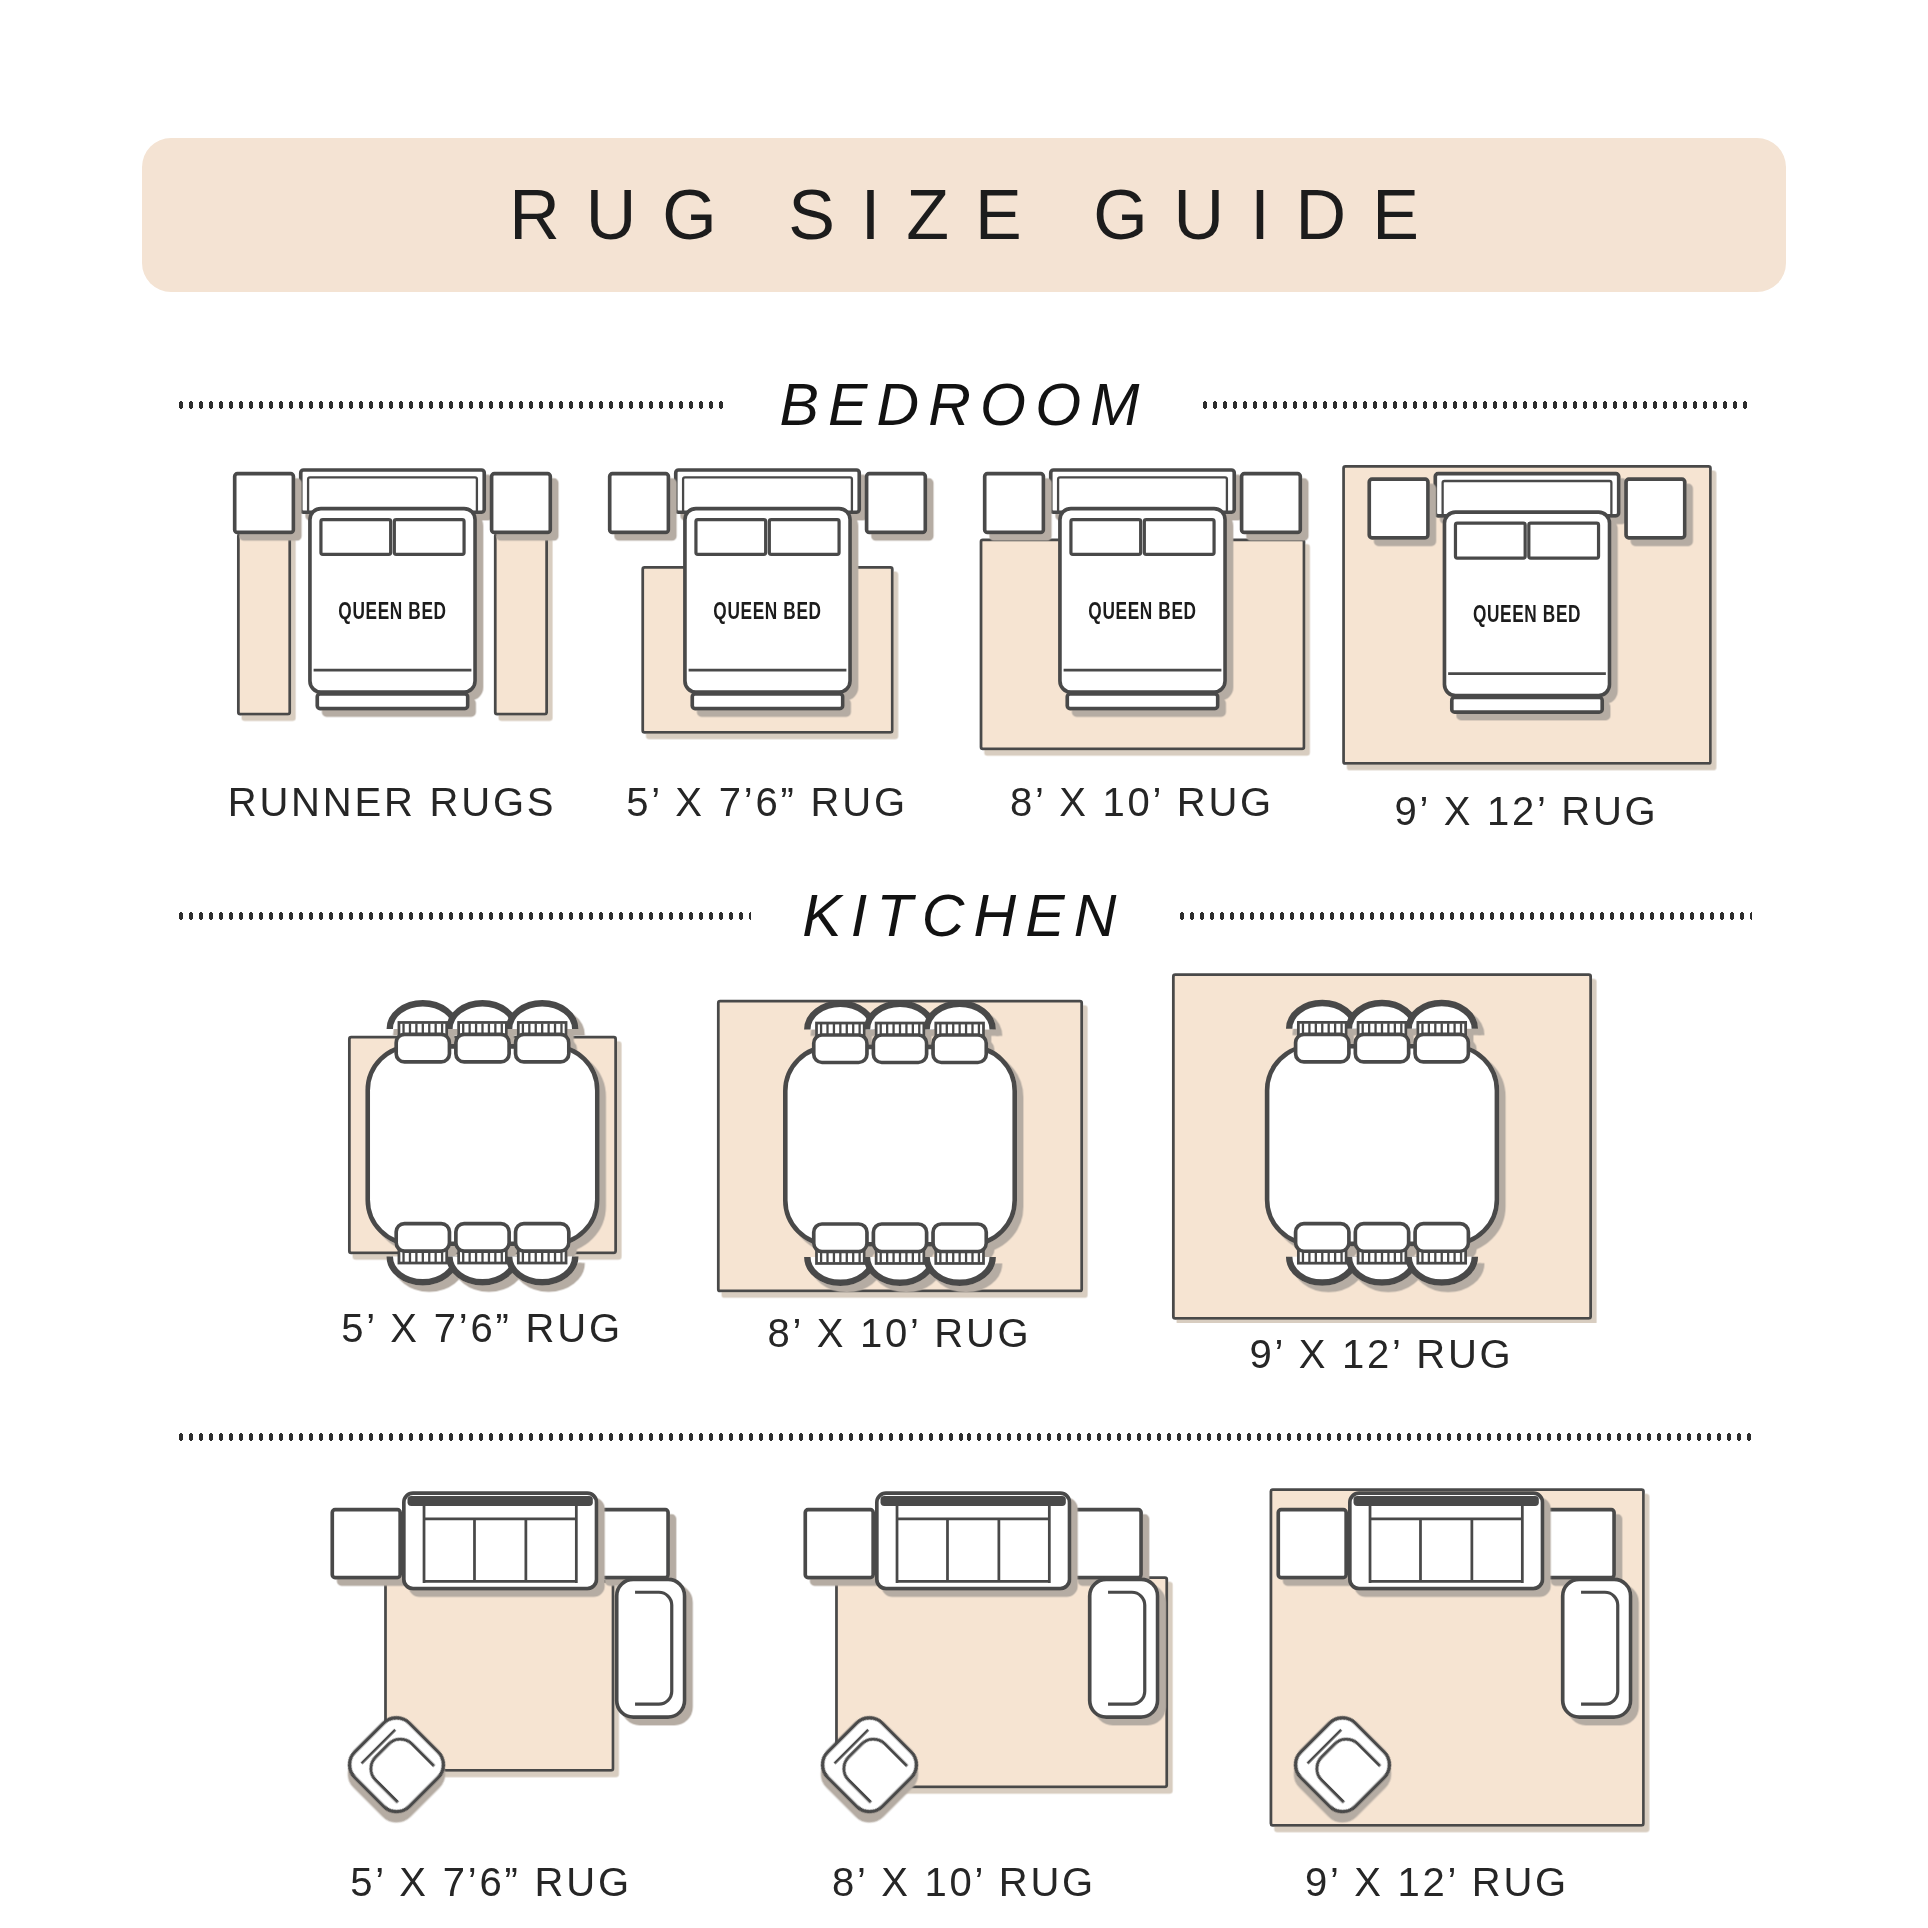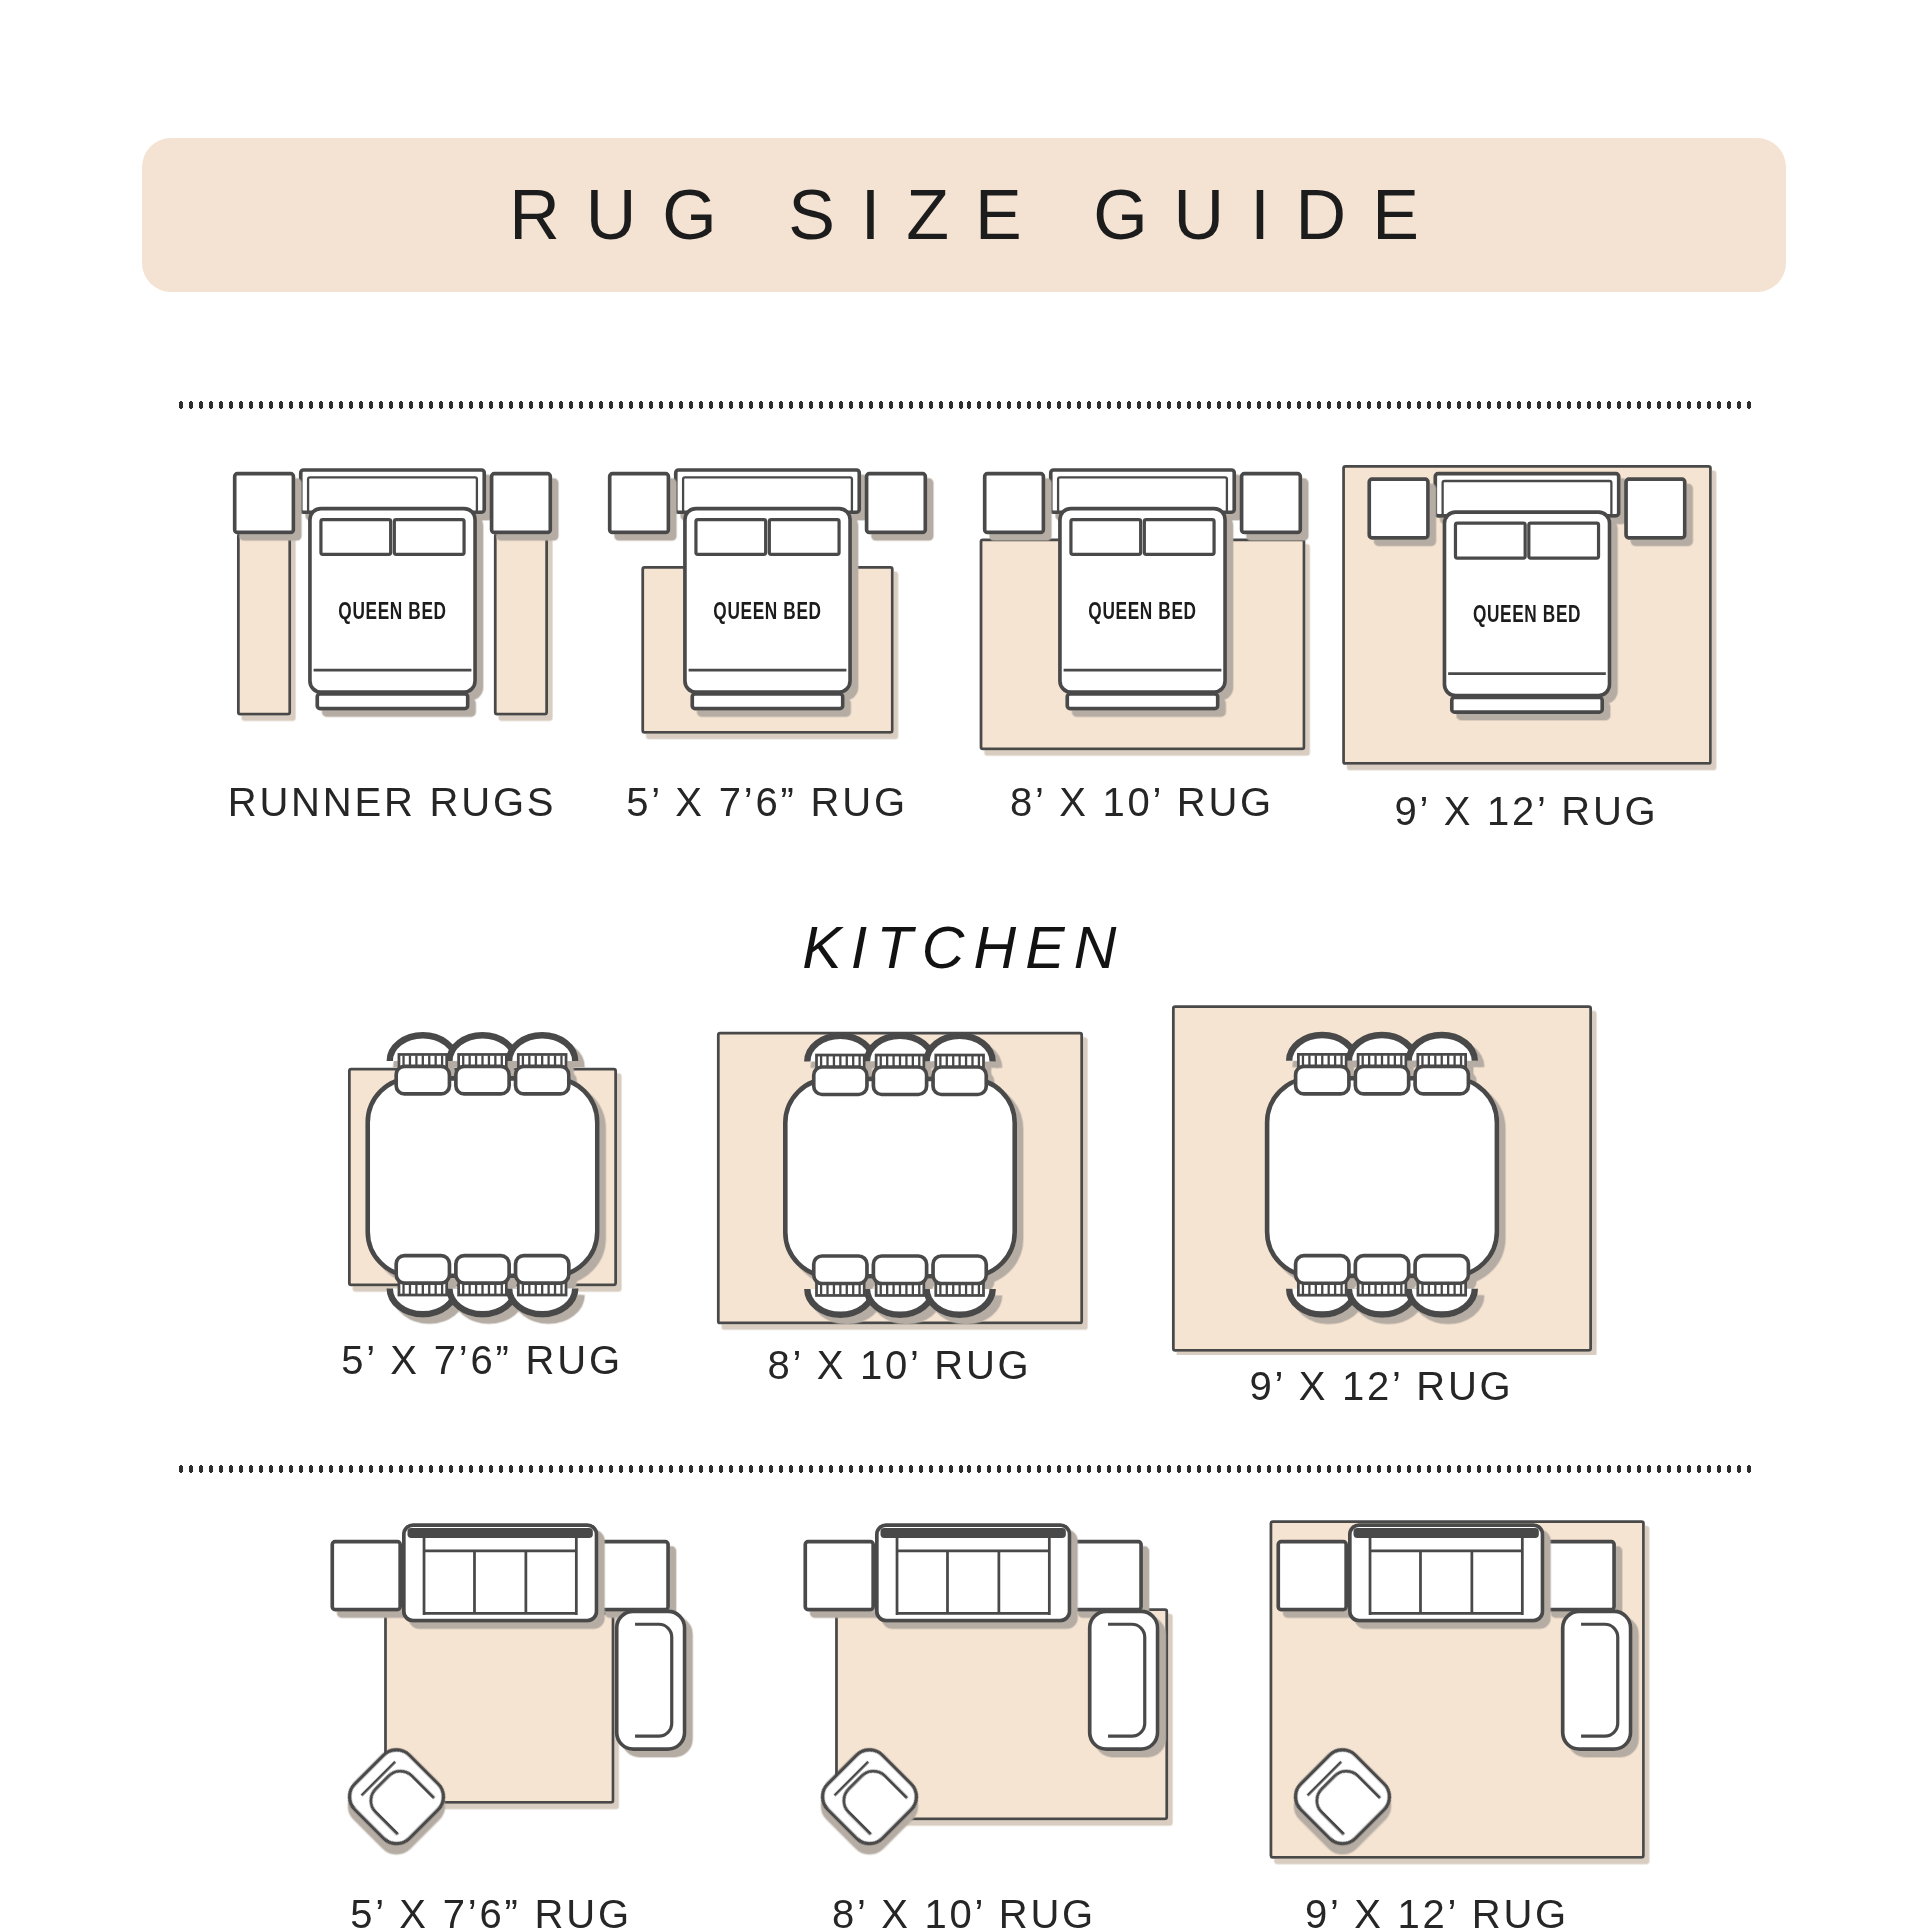--- a/index.html
+++ b/index.html
@@ -25,21 +25,21 @@
   .section-header .dots{
     flex:1;height:12px;
     background-image:radial-gradient(2.1px 4.4px at center,#2d2d2d 97%,rgba(0,0,0,0) 100%);
     background-size:10px 12px;background-repeat:repeat-x;background-position:0 center;
   }
   .section-header .section-title{
     font-size:59px;font-style:italic;font-weight:400;color:#121212;
     letter-spacing:9.2px;margin:0 51px;white-space:nowrap;
   }
   .hdr-bedroom{margin-top:79px;}
-  .hdr-kitchen{margin-top:80px;flex-direction:column;}
+  .hdr-kitchen{margin-top:48px;}
   .hdr-living{margin-top:26px;}
   
   .row{display:flex;justify-content:center;}
   .row-bedroom{margin-top:20px;align-items:flex-start;gap:8px;}
   .row-kitchen{margin-top:18.4px;align-items:center;gap:73px;}
   .row-living{margin-top:13px;align-items:center;gap:41px;}
   .cell{display:flex;flex-direction:column;align-items:center;}
   .cell .rug-label{
     margin-top:9.2px;font-size:40px;color:#262626;letter-spacing:2.8px;
     font-weight:400;white-space:nowrap;
@@ -123,20 +123,21 @@
 </svg>
 
 <div class="page">
 
   <div class="banner">
     <h1>RUG SIZE GUIDE</h1>
   </div>
 
   <div class="section-header hdr-bedroom">
     <div class="dots"></div>
+    <div class="section-title">BEDROOM</div>
     <div class="dots"></div>
   </div>
 
   <div class="row row-bedroom">
 
     <div class="cell">
       <svg width="367" height="312" viewBox="0 0 400 340">
         <rect x="32" y="82" width="56" height="196" rx="2" fill="#f6e4d2" stroke="#4a4a4a" stroke-width="3" filter="url(#dsr)"></rect>
         <rect x="312" y="82" width="56" height="196" rx="2" fill="#f6e4d2" stroke="#4a4a4a" stroke-width="3" filter="url(#dsr)"></rect>
         <use href="#bed" transform="translate(100,12)"></use>

